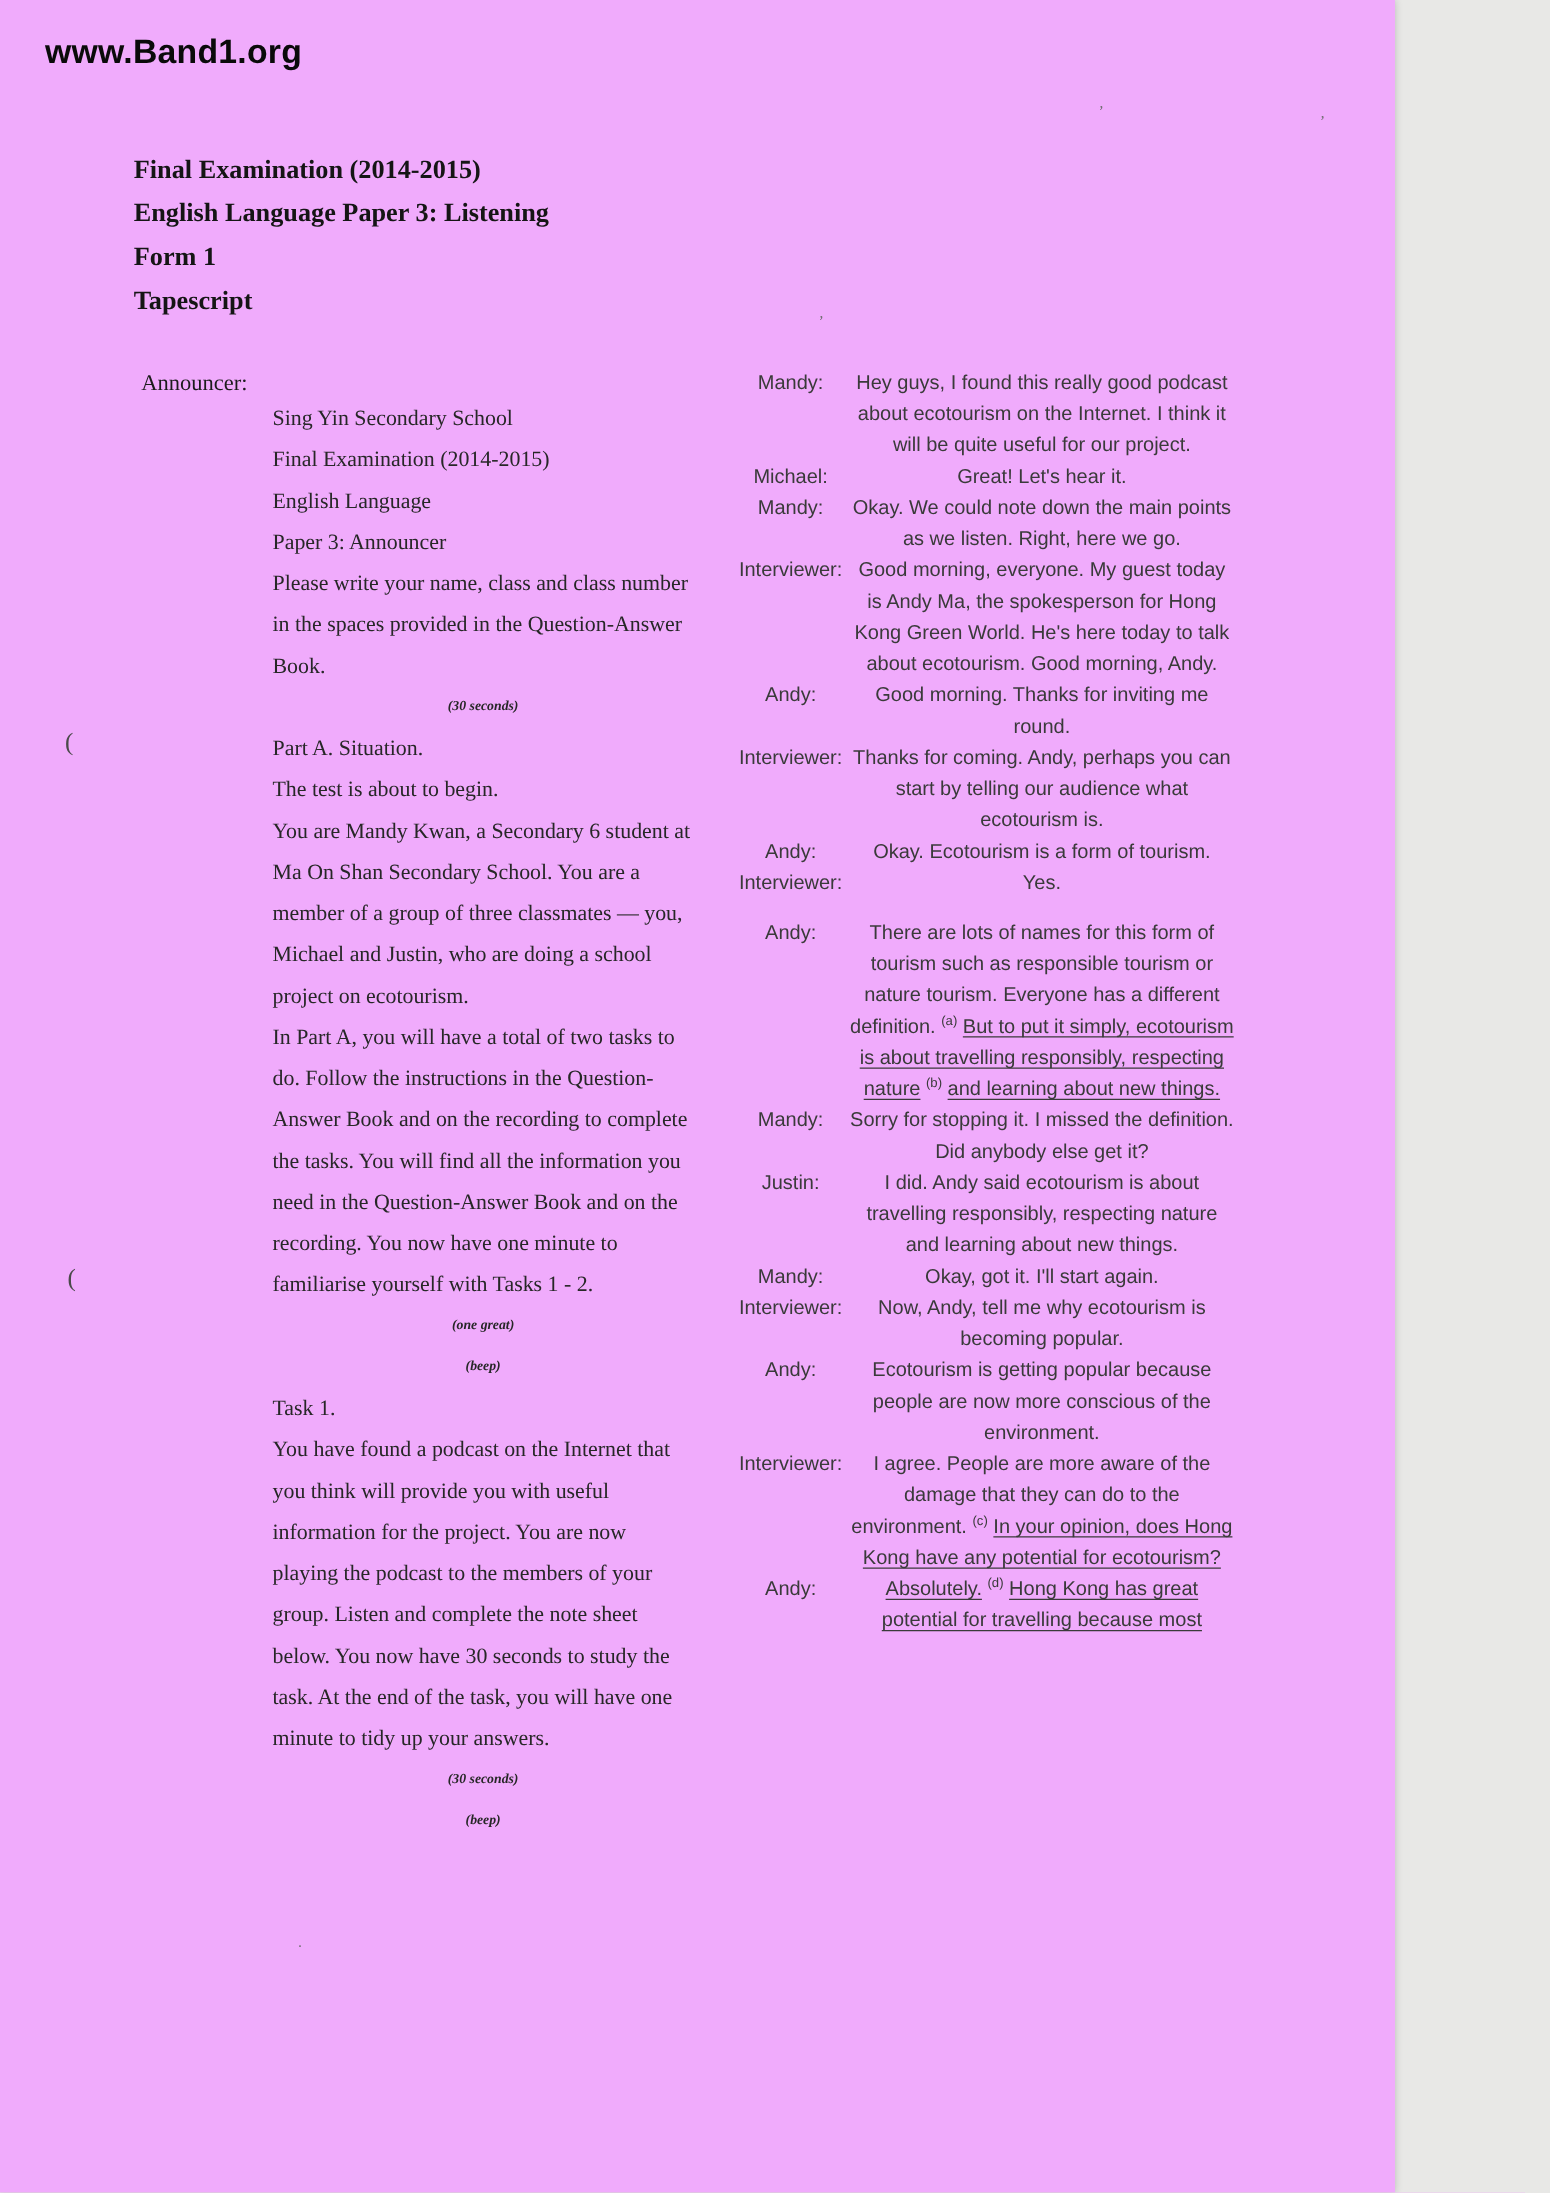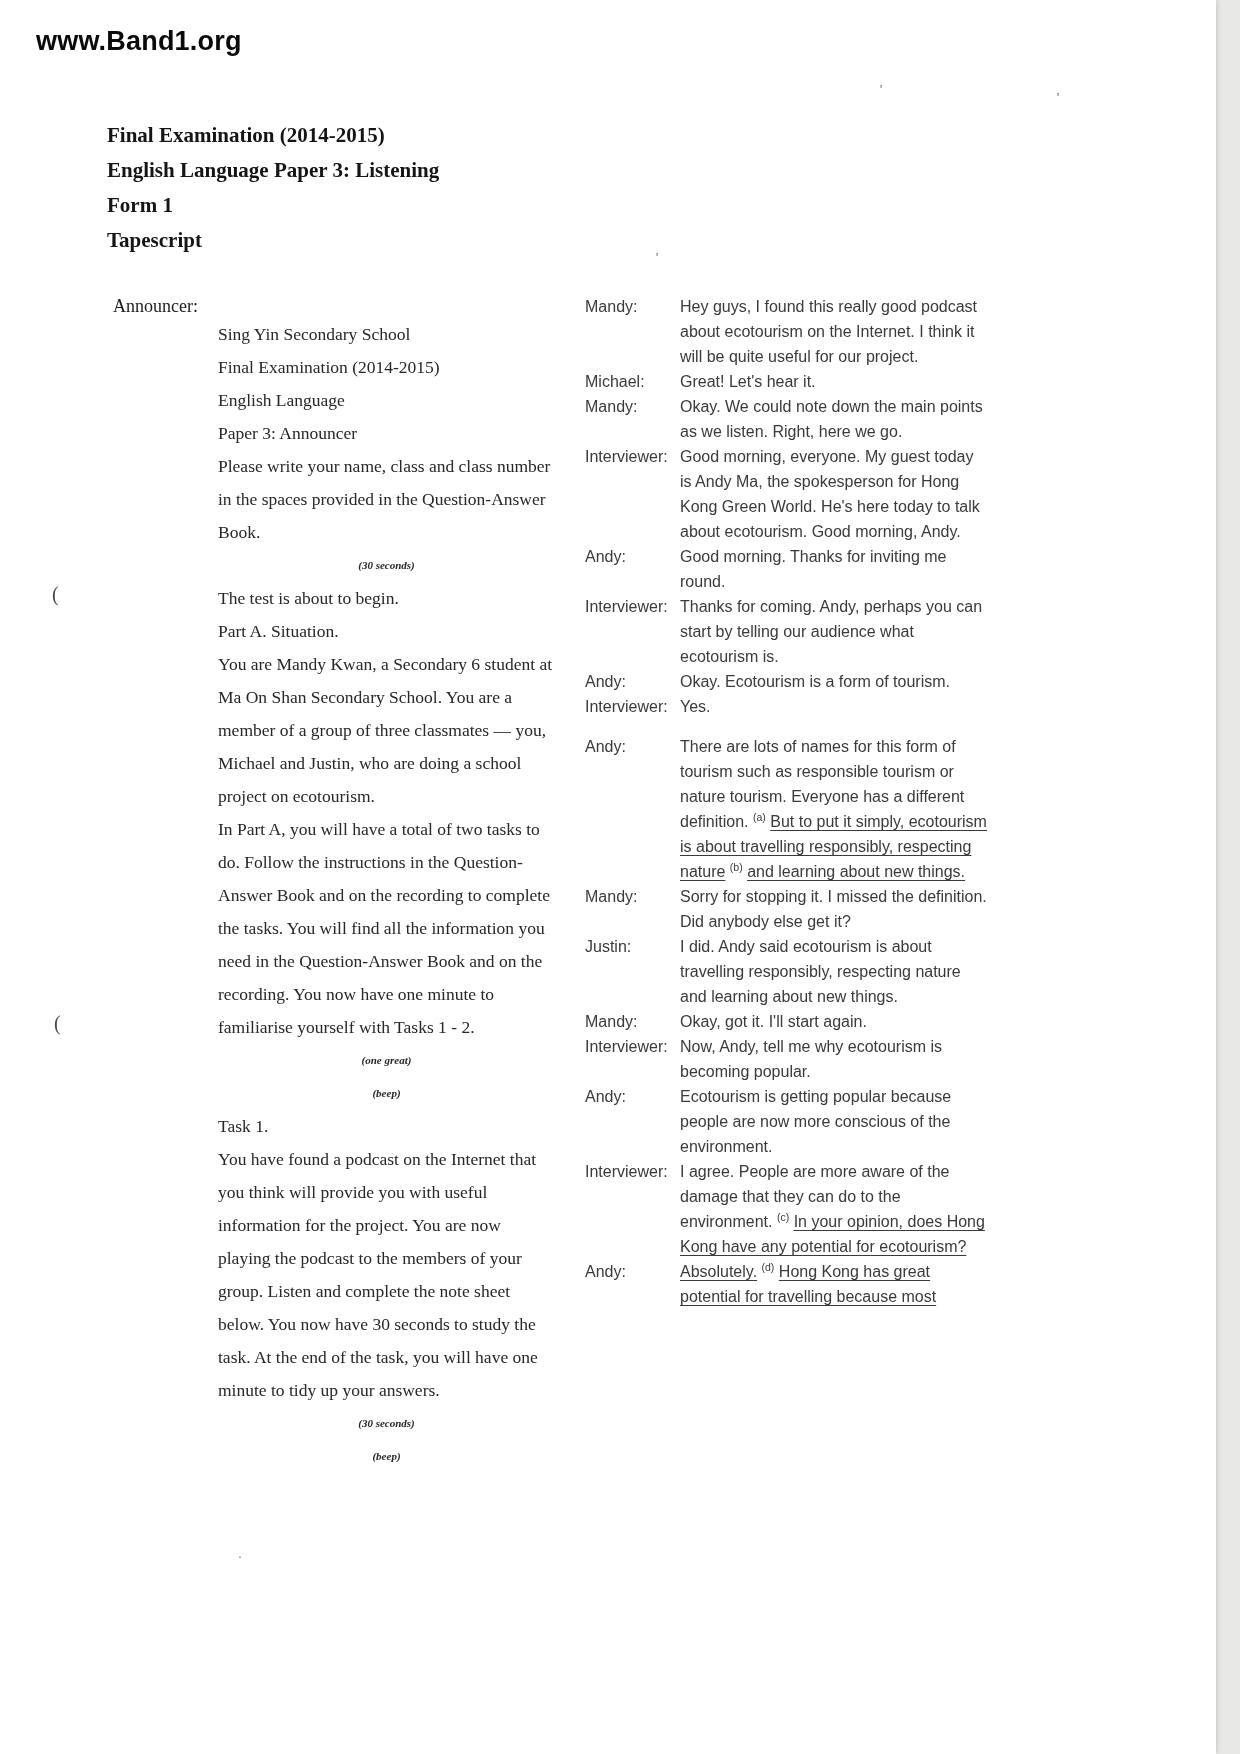--- a/index.html
+++ b/index.html
@@ -1,19 +1,19 @@
 <!DOCTYPE html>
 <html><head>
 <meta charset="utf-8">
 <style>
   html,body{margin:0;padding:0;background:#e8e8e6;}
   .doc-page{
     position:relative;
-    width:1216px;height:1754px;
-    background:#ffffff;
+    width:1116px;height:1754px;
+    background:#f0abfc;
     font-family:"Liberation Serif", serif;
     color:#262626;
     overflow:hidden;
     box-shadow:0 0 6px rgba(0,0,0,.2);
   }
   .watermark{
     position:absolute;left:36px;top:26px;
     font-family:"Liberation Sans", sans-serif;
     font-size:27px;font-weight:600;color:#0a0a0a;
     letter-spacing:.2px;
@@ -33,21 +33,21 @@
   }
   .script-body{width:337px;font-size:17.5px;line-height:33px;color:#272727;margin-top:28px;}
   .script-body .para{margin:0;}
   .script-body .stage{margin:0;text-align:center;font-style:italic;font-weight:bold;font-size:11px;}
   
   .col-right{
     position:absolute;left:585px;top:294px;width:402px;
     font-family:"Liberation Sans", sans-serif;
     font-size:16px;line-height:25px;color:#3a3a3a;
   }
-  .turn{display:flex;align-items:flex-start;}
+  .turn{display:flex;align-items:flex-start;text-align:center;}
   .turn.gap{margin-top:15px;}
   .speaker{width:95px;flex:0 0 95px;}
   .utterance{width:307px;}
   .seg-u{text-decoration:underline;text-underline-offset:3px;}
   .seg-sup{vertical-align:super;font-size:10.5px;line-height:0;}
   
   .artifact{
     position:absolute;color:#4a4a4a;font-size:20px;
     font-family:"Liberation Serif", serif;
   }
@@ -69,22 +69,22 @@
 
   <div class="col-left">
     <div class="announcer-label">Announcer:</div>
     <div class="script-body" id="left-blocks">
         <div class="para">Sing Yin Secondary School</div>
         <div class="para">Final Examination (2014-2015)</div>
         <div class="para">English Language</div>
         <div class="para">Paper 3: Announcer</div>
         <div class="para">Please write your name, class and class number in the spaces provided in the Question-Answer Book.</div>
         <div class="stage">(30 seconds)</div>
+        <div class="para">Part A. Situation.</div>
         <div class="para">The test is about to begin.</div>
-        <div class="para">Part A. Situation.</div>
         <div class="para">You are Mandy Kwan, a Secondary 6 student at Ma On Shan Secondary School. You are a member of a group of three classmates — you, Michael and Justin, who are doing a school project on ecotourism.</div>
         <div class="para">In Part A, you will have a total of two tasks to do. Follow the instructions in the Question-Answer Book and on the recording to complete the tasks. You will find all the information you need in the Question-Answer Book and on the recording. You now have one minute to familiarise yourself with Tasks 1 - 2.</div>
         <div class="stage">(one great)</div>
         <div class="stage">(beep)</div>
         <div class="para">Task 1.</div>
         <div class="para">You have found a podcast on the Internet that you think will provide you with useful information for the project. You are now playing the podcast to the members of your group. Listen and complete the note sheet below. You now have 30 seconds to study the task. At the end of the task, you will have one minute to tidy up your answers.</div>
         <div class="stage">(30 seconds)</div>
         <div class="stage">(beep)</div>
       </div>
   </div>

